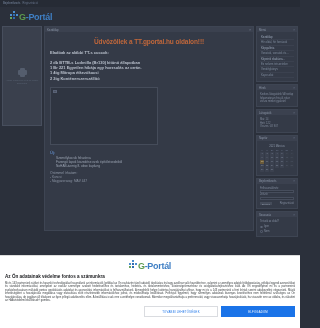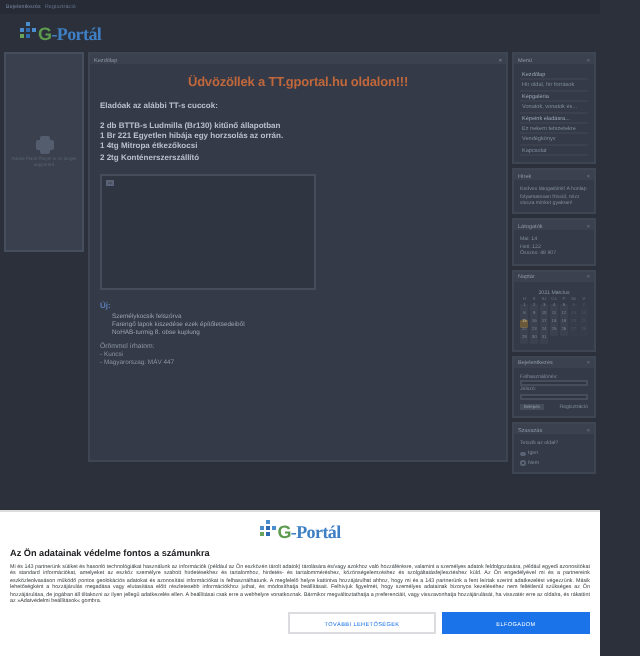--- a/index.html
+++ b/index.html
@@ -31,21 +31,21 @@
     position:absolute; display:block; background:#3f7fc4; width:2px; height:2px;
   }
   .logo-mark i.g1{left:3px;top:0px;background:#4a8ed0;}
   .logo-mark i.g2{left:0px;top:3px;background:#4a8ed0;}
   .logo-mark i.g3{left:3px;top:3px;background:#2f6bb0;}
   .logo-mark i.g4{left:6px;top:3px;background:#4a8ed0;}
   .logo-mark i.g5{left:3px;top:6px;background:#2f6bb0;}
   .logo-mark i.g6{left:0px;top:6px;background:#6aa35b;}
   .logo-text { font-size:9px; font-weight:bold; line-height:9px; letter-spacing:-.3px; }
   .logo-text .gl { color:#5d9b4e; }
-  .logo-text .rest { color:#3f7fc4;font-family:Liberation Serif, serif; }
+  .logo-text .rest { color:#3f7fc4; }
 
   
   .page { display:flex; padding:0 2px; gap:2px; height:210px; }
 
   
   .panel { background:#343a47; border:1px solid #3e4553; }
   .panel-title {
     background:#3b414f; height:5px; display:flex; align-items:center;
     justify-content:space-between; padding:0 2px;
     font-size:2.8px; color:#8c97a8;

